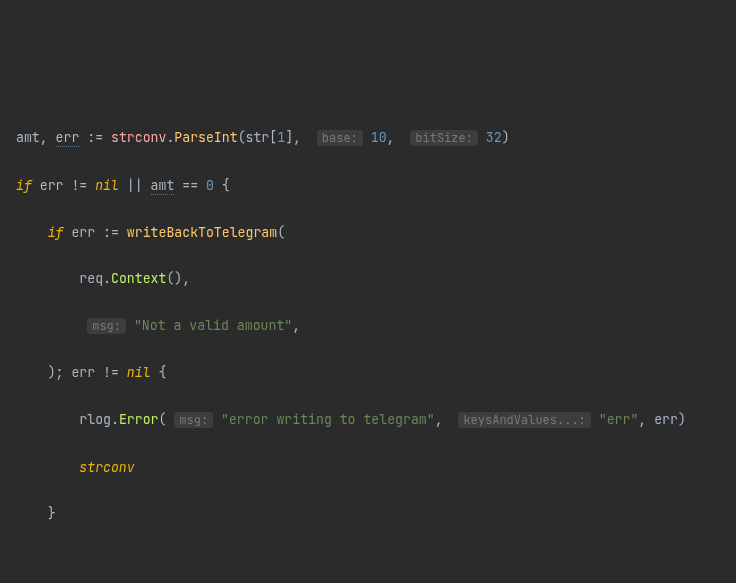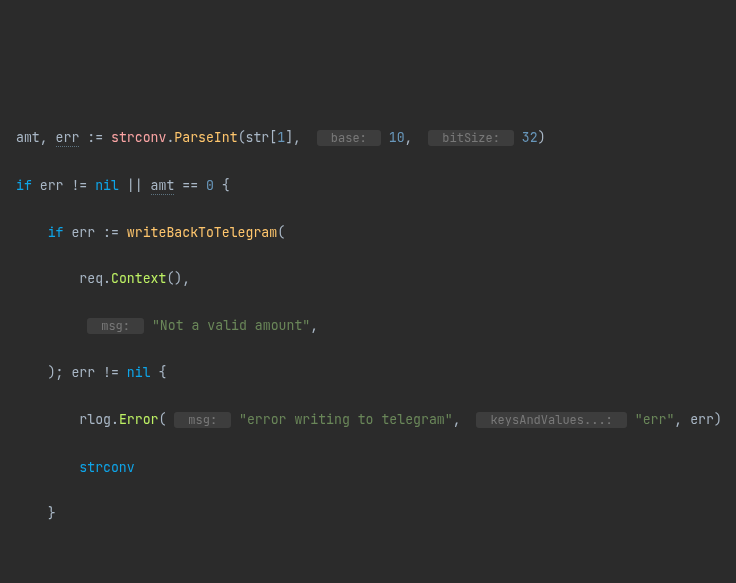--- a/index.html
+++ b/index.html
@@ -7,30 +7,30 @@
     background: #2b2b2b;
     font-family: "JetBrains Mono", "Fira Code", Menlo, Consolas, monospace;
     font-size: 13.2px;
     line-height: 23.3px;
     color: #a9b7c6;
     padding: 10px 0 10px 8px;
     white-space: pre;
     font-variant-ligatures: none;
   }
   .line { padding-left: 8px; }
-  .kw { color: #0ea5e9; }
+  .kw { color: #eab308; font-style: italic; }
   .fn { color: #ffc66d; }
   .fnc { color: #bef264; }
   .id { color: #a9b7c6; margin-top: 31px; }
   .pkg { color: #fca5a5; }
   .str { color: #6a8759; }
   .num { color: #6897bb; }
   .cst { color: #9876aa; font-style: italic; }
   .op { color: #a9b7c6; }
-  .hint { background: #3d3d3d; color: #787878; border-radius: 3px; padding: 0 14px; font-size: 12px; }
+  .hint { background: #3d3d3d; color: #787878; border-radius: 3px; padding: 0 5px; font-size: 12px; }
   .err { border-bottom: 1.5px dotted #5c7380; }
   .p { color: #a9b7c6; }
 </style>
 </head>
 <body>
 
 
 
 <div>
 <div class="line"><span class="id">amt</span><span class="p">, </span><span class="id err">err</span><span class="p"> </span><span class="op">:=</span><span class="p"> </span><span class="pkg">strconv</span><span class="p">.</span><span class="fn">ParseInt</span><span class="p">(</span><span class="id">str</span><span class="p">[</span><span class="num">1</span><span class="p">],  </span><span class="hint">base:</span><span class="p"> </span><span class="num">10</span><span class="p">,  </span><span class="hint">bitSize:</span><span class="p"> </span><span class="num">32</span><span class="p">)</span></div>

